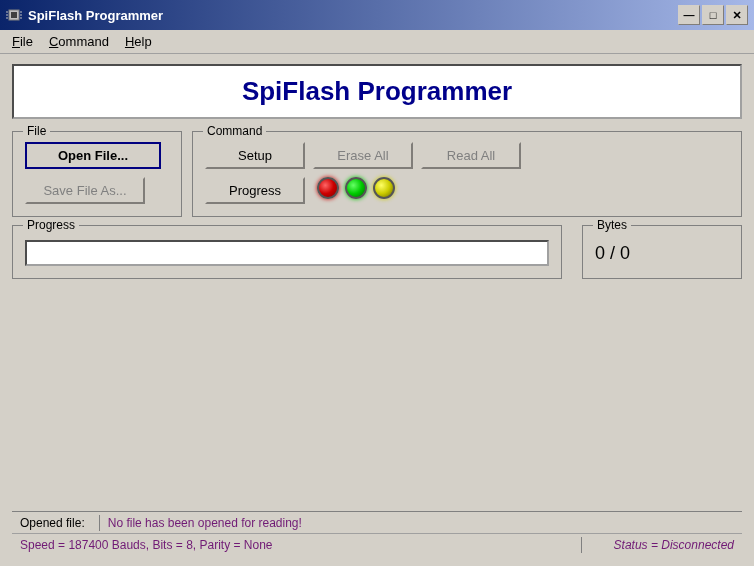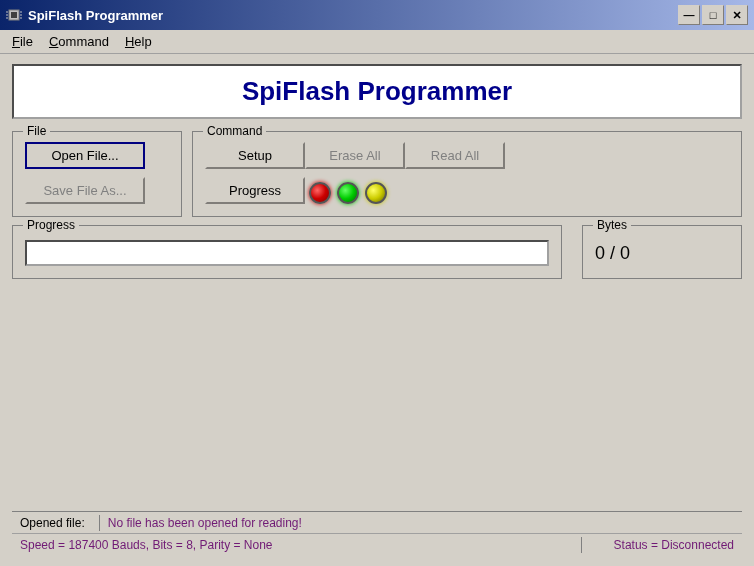--- a/index.html
+++ b/index.html
@@ -139,42 +139,43 @@
 
     .command-panel {
       flex: 1;
       display: flex;
       flex-direction: column;
       gap: 8px;
     }
 
     .cmd-row {
       display: flex;
-      align-items: flex-end;
-      gap: 0;
+      align-items: flex-start;
+      gap: 8px;
     }
 
     
     .btn {
       border: 2px outset #d4d0c8;
       background: #d4d0c8;
       cursor: pointer;
       font-size: 13px;
       padding: 4px 0;
       text-align: center;
     }
 
     .btn-disabled {
       color: #808080;
       cursor: default;
     }
 
     .btn-open {
-      width: 120px;
+      width: 136px;
       border: 2px solid #000080;
+      font-weight: bold;
     }
 
     .btn-save {
       width: 120px;
     }
 
     .btn-setup {
       width: 100px;
     }
 
@@ -401,17 +402,17 @@
 
   <div class="status-bar">
     <div class="status-row">
       <span class="status-label">Opened file:</span>
       <div class="status-separator"></div>
       <span class="status-value">No file has been opened for reading!</span>
     </div>
     <div class="status-row">
       <span class="status-value">Speed = 187400 Bauds, Bits = 8, Parity = None</span>
       <div class="status-separator status-right" style="margin-left: auto;"></div>
-      <span class="status-value" style="margin-left: 24px;">Status = Disconnected</span>
+      <span class="status-value" style="margin-left: 24px; font-style: italic;">Status = Disconnected</span>
     </div>
   </div>
 
 </div>
 
 </body></html>

